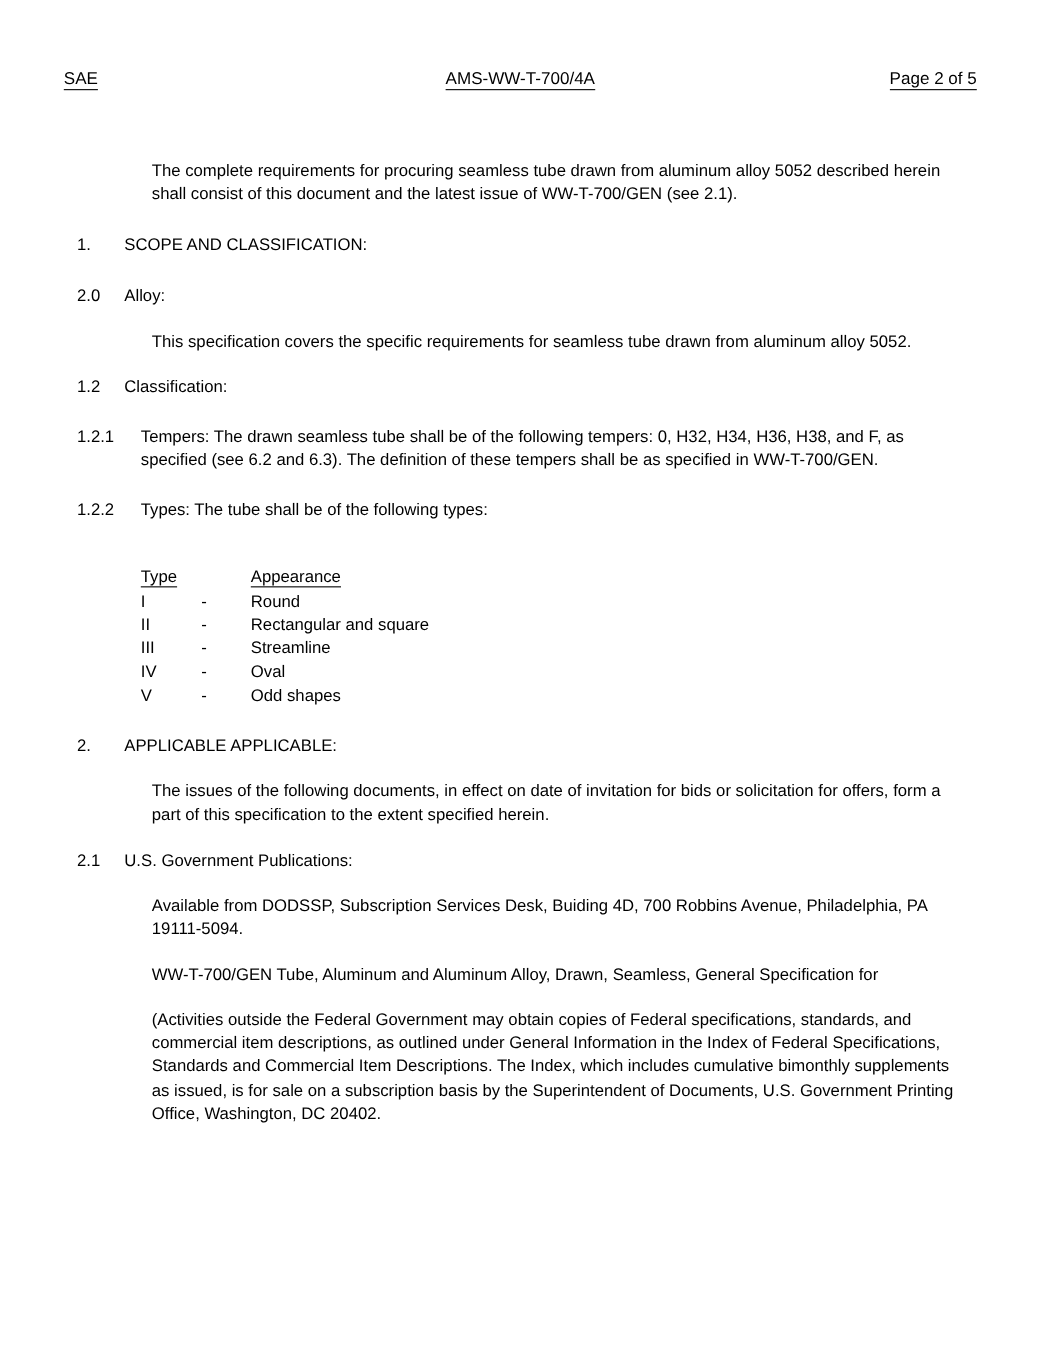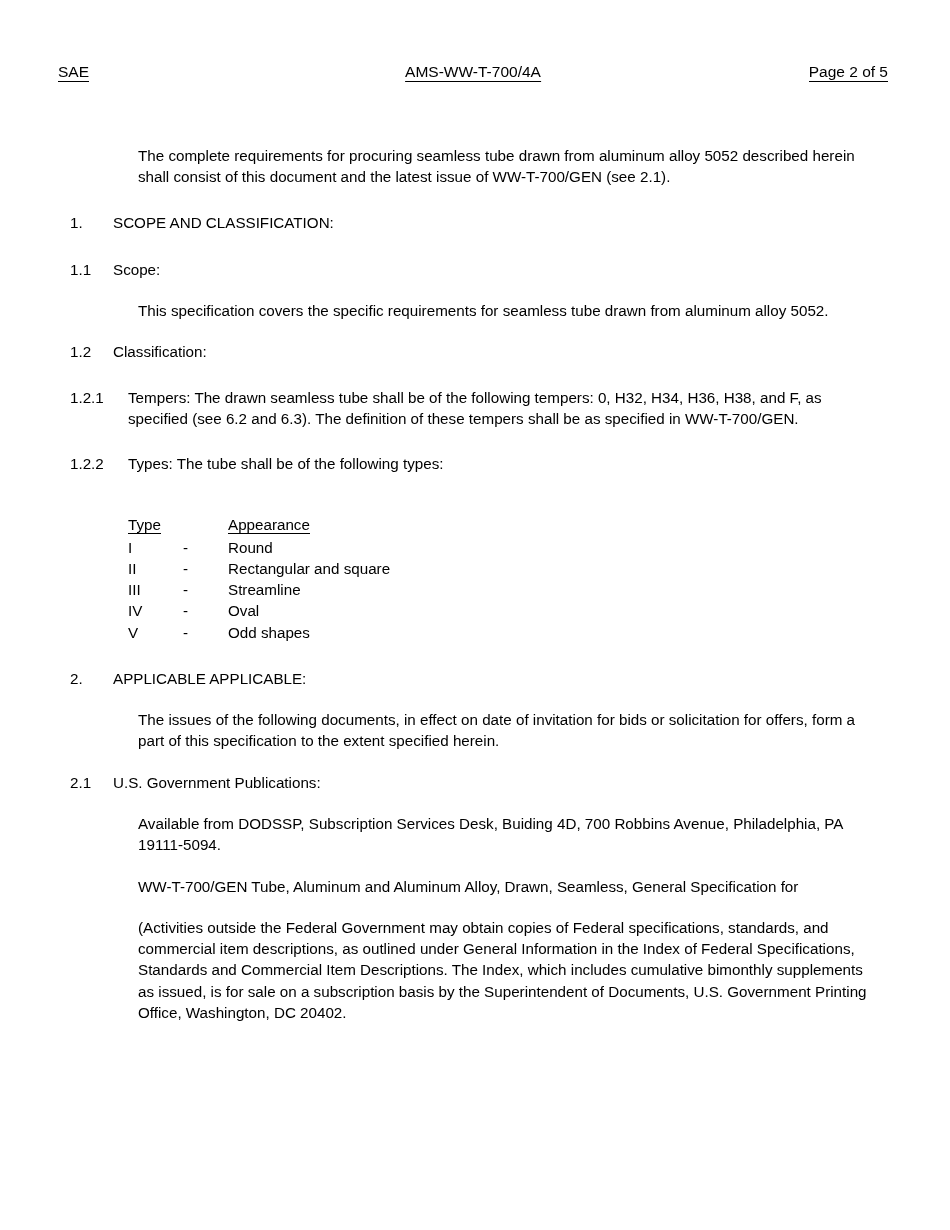--- a/index.html
+++ b/index.html
@@ -118,22 +118,22 @@
     <div class="sp-24"></div>
 
     <div class="block">
       <div class="num w-narrow">1.</div>
       <div class="txt">SCOPE AND CLASSIFICATION:</div>
     </div>
 
     <div class="sp-26"></div>
 
     <div class="block">
-      <div class="num w-narrow">1.1</div>
-      <div class="txt">Scope:</div>
+      <div class="num w-narrow">2.0</div>
+      <div class="txt">Alloy:</div>
     </div>
 
     <div class="sp-20"></div>
 
     <div class="indent-1">This specification covers the specific requirements for seamless tube drawn from aluminum alloy 5052.</div>
 
     <div class="sp-20"></div>
 
     <div class="block">
       <div class="num w-narrow">1.2</div>

